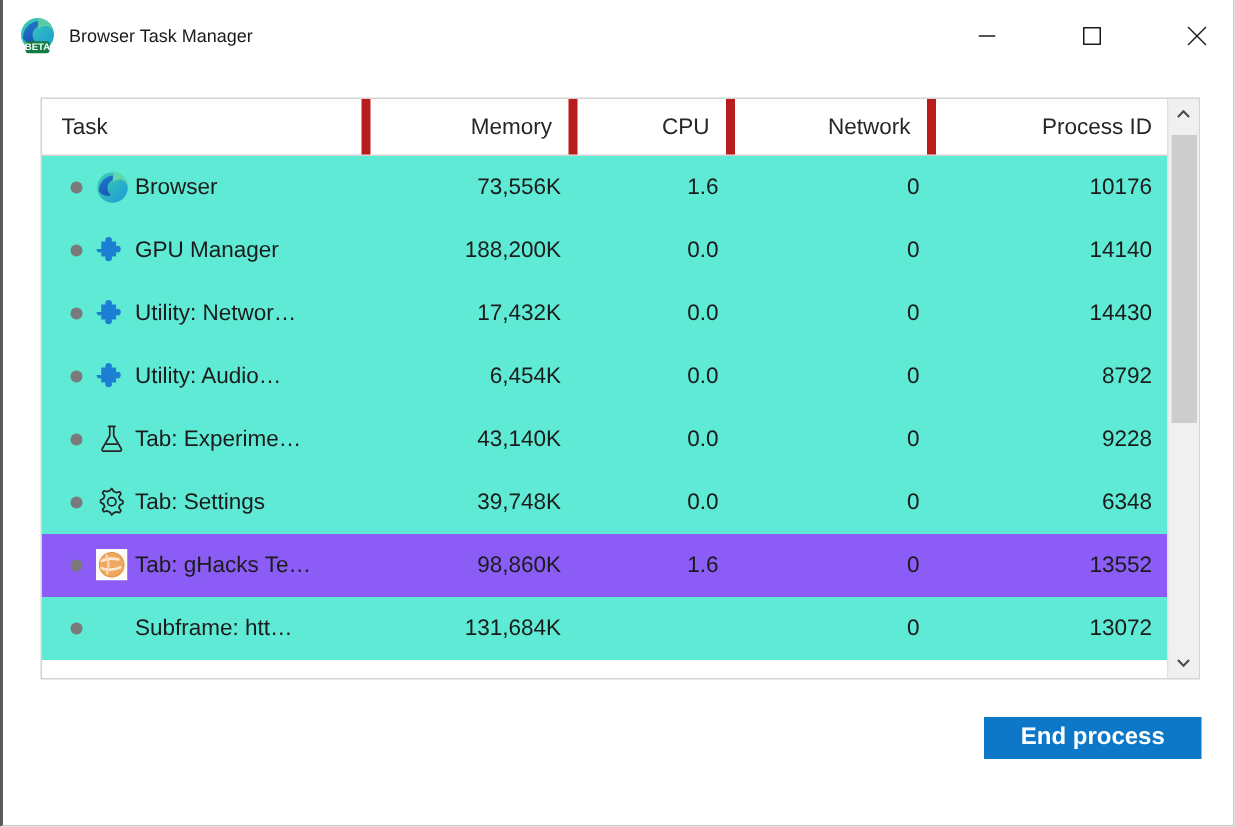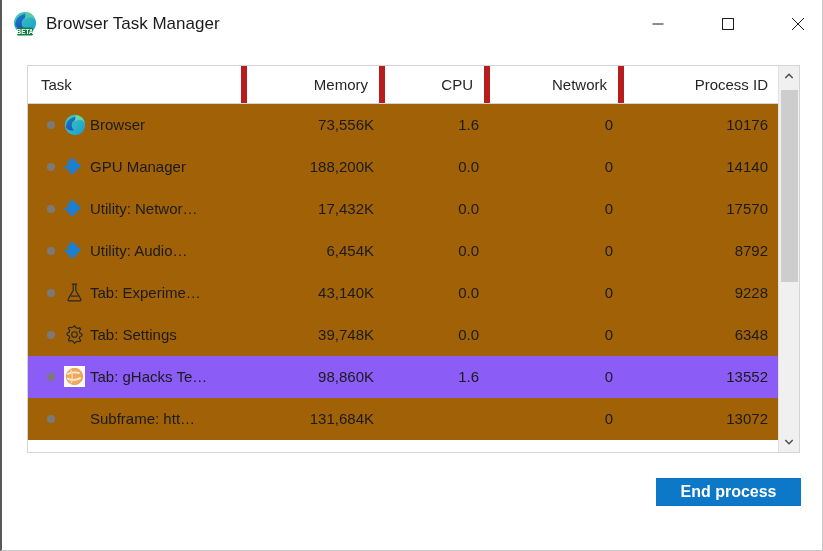--- a/index.html
+++ b/index.html
@@ -22,21 +22,21 @@
   
   #titlebar{
     position:absolute;left:0;top:0;right:0;height:48px;
     background:#ffffff;
   }
   #app-icon{
     position:absolute;left:10px;top:11px;width:26px;height:26px;
   }
   #title-text{
     position:absolute;left:44px;top:12px;
-    font-size:17px;color:#1b1b1b;line-height:24px;
+    font-size:12px;color:#1b1b1b;line-height:24px;
     white-space:nowrap;
   }
   .wbtn{
     position:absolute;top:0;height:48px;width:47px;
     background:transparent;border:none;padding:0;margin:0;
     cursor:default;
   }
   .wbtn svg{position:absolute;left:50%;top:50%;transform:translate(-50%,-50%);}
   #btn-min{right:141px;}
   #btn-max{right:71px;}
@@ -65,21 +65,21 @@
   #th-cpu    {left:357px;width:105px;padding-right:11px;text-align:right;}
   #th-network{left:462px;width:134px;padding-right:11px;text-align:right;}
   #th-pid    {left:596px;width:155px;padding-right:11px;text-align:right;}
 
   #tbody{
     position:absolute;left:0;top:38px;right:0;bottom:0;
     overflow:hidden;background:#ffffff;
   }
   .row{
     position:relative;height:42px;width:751px;
-    background:#a16207;
+    background:#5eead4;
   }
   .row.selected{background:#8b5cf6;}
   .cell{
     position:absolute;top:0;height:42px;line-height:42px;
     font-size:15px;color:#1b1b1b;white-space:nowrap;overflow:hidden;
     box-sizing:border-box;
   }
   .c-task   {left:0;   width:219px;padding-left:62px;text-align:left;}
   .c-mem    {left:219px;width:138px;padding-right:11px;text-align:right;}
   .c-cpu    {left:357px;width:105px;padding-right:11px;text-align:right;}
@@ -225,21 +225,21 @@
         </div>
         <div class="row">
           <span class="bullet"></span>
           <span class="ricon"><svg width="21" height="21" viewBox="0 0 24 24">
       <path fill="#1b7fd4" d="M9.6 2.2c1.5 0 2.6 1 2.6 2.3 0 .5-.2.9-.4 1.3h3.5v3.5c.4-.2.8-.4 1.3-.4 1.3 0 2.3 1.1 2.3 2.6s-1 2.6-2.3 2.6c-.5 0-.9-.2-1.3-.4v3.5h-3.5c.2.4.4.8.4 1.3 0 1.3-1.1 2.3-2.6 2.3s-2.6-1-2.6-2.3c0-.5.2-.9.4-1.3H4v-3.5c-.4.2-.8.4-1.3.4-1.3 0-2.3-1.1-2.3-2.6h3.6V5.8h3.5c-.2-.4-.4-.8-.4-1.3 0-1.3 1.1-2.3 2.5-2.3z"></path>
     </svg></span>
           <div class="cell c-task">Utility: Networ…</div>
           <div class="cell c-mem">17,432K</div>
           <div class="cell c-cpu">0.0</div>
           <div class="cell c-net">0</div>
-          <div class="cell c-pid">17570</div>
+          <div class="cell c-pid">14430</div>
         </div>
         <div class="row">
           <span class="bullet"></span>
           <span class="ricon"><svg width="21" height="21" viewBox="0 0 24 24">
       <path fill="#1b7fd4" d="M9.6 2.2c1.5 0 2.6 1 2.6 2.3 0 .5-.2.9-.4 1.3h3.5v3.5c.4-.2.8-.4 1.3-.4 1.3 0 2.3 1.1 2.3 2.6s-1 2.6-2.3 2.6c-.5 0-.9-.2-1.3-.4v3.5h-3.5c.2.4.4.8.4 1.3 0 1.3-1.1 2.3-2.6 2.3s-2.6-1-2.6-2.3c0-.5.2-.9.4-1.3H4v-3.5c-.4.2-.8.4-1.3.4-1.3 0-2.3-1.1-2.3-2.6h3.6V5.8h3.5c-.2-.4-.4-.8-.4-1.3 0-1.3 1.1-2.3 2.5-2.3z"></path>
     </svg></span>
           <div class="cell c-task">Utility: Audio…</div>
           <div class="cell c-mem">6,454K</div>
           <div class="cell c-cpu">0.0</div>
           <div class="cell c-net">0</div>

